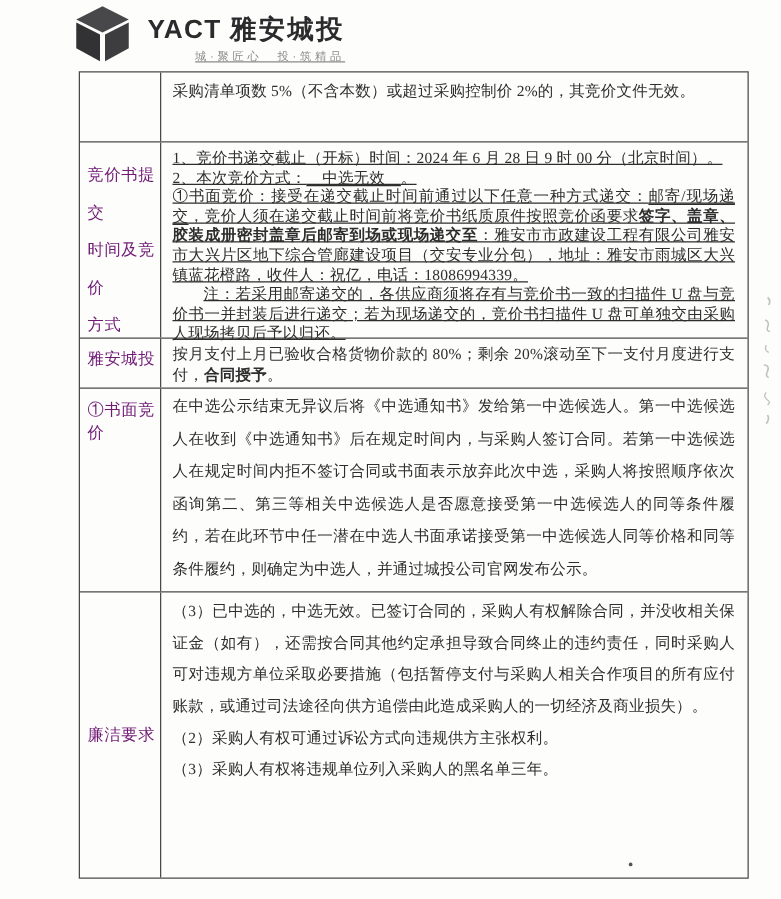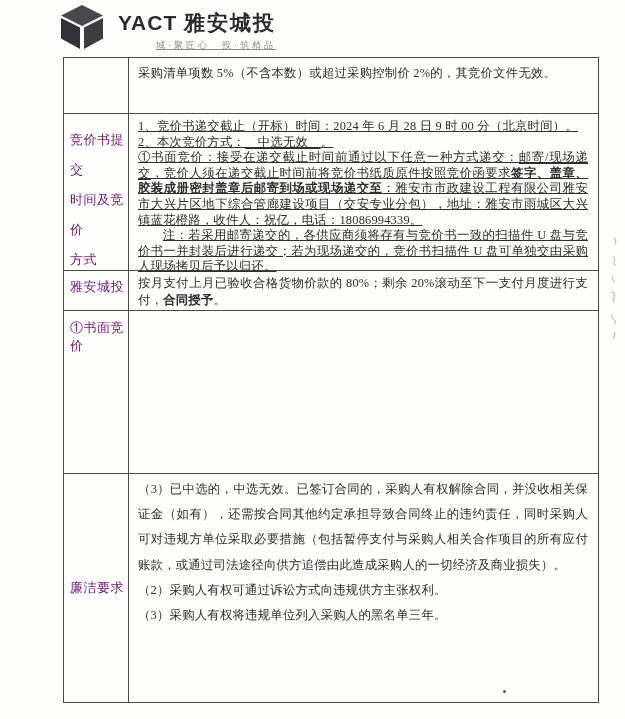--- a/index.html
+++ b/index.html
@@ -105,20 +105,23 @@
 
   <div class="trow row-3">
     <div class="cell-label">雅安城投</div>
     <div class="cell-content">
         <p><span>按月支付上月已验收合格货物价款的 80%；剩余 20%滚动至下一支付月度进行支付，</span><span class="b">合同授予</span><span>。</span></p>
       </div>
   </div>
 
   <div class="trow row-4">
     <div class="cell-label">①书面竞价</div>
+    <div class="cell-content">
+        <p><span>在中选公示结束无异议后将《中选通知书》发给第一中选候选人。第一中选候选人在收到《中选通知书》后在规定时间内，与采购人签订合同。若第一中选候选人在规定时间内拒不签订合同或书面表示放弃此次中选，采购人将按照顺序依次函询第二、第三等相关中选候选人是否愿意接受第一中选候选人的同等条件履约，若在此环节中任一潜在中选人书面承诺接受第一中选候选人同等价格和同等条件履约，则确定为中选人，并通过城投公司官网发布公示。</span></p>
+      </div>
   </div>
 
   <div class="trow row-5">
     <div class="cell-label">廉洁要求</div>
     <div class="cell-content">
         <p><span>（3）已中选的，中选无效。已签订合同的，采购人有权解除合同，并没收相关保证金（如有），还需按合同其他约定承担导致合同终止的违约责任，同时采购人可对违规方单位采取必要措施（包括暂停支付与采购人相关合作项目的所有应付账款，或通过司法途径向供方追偿由此造成采购人的一切经济及商业损失）。</span></p>
         <p><span>（2）采购人有权可通过诉讼方式向违规供方主张权利。</span></p>
         <p><span>（3）采购人有权将违规单位列入采购人的黑名单三年。</span></p>
       </div>
   </div>

